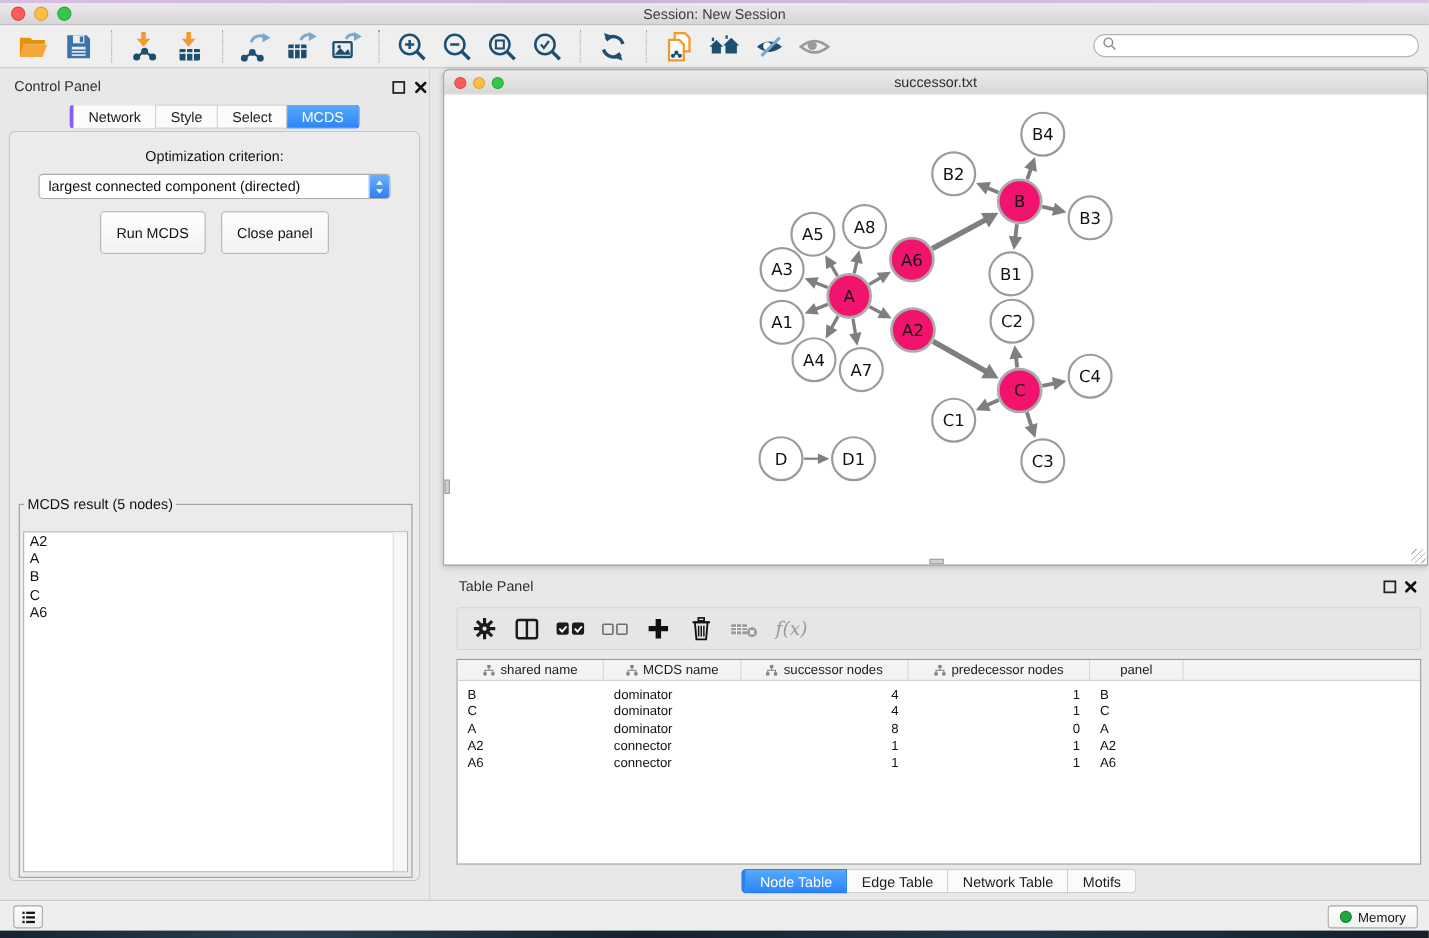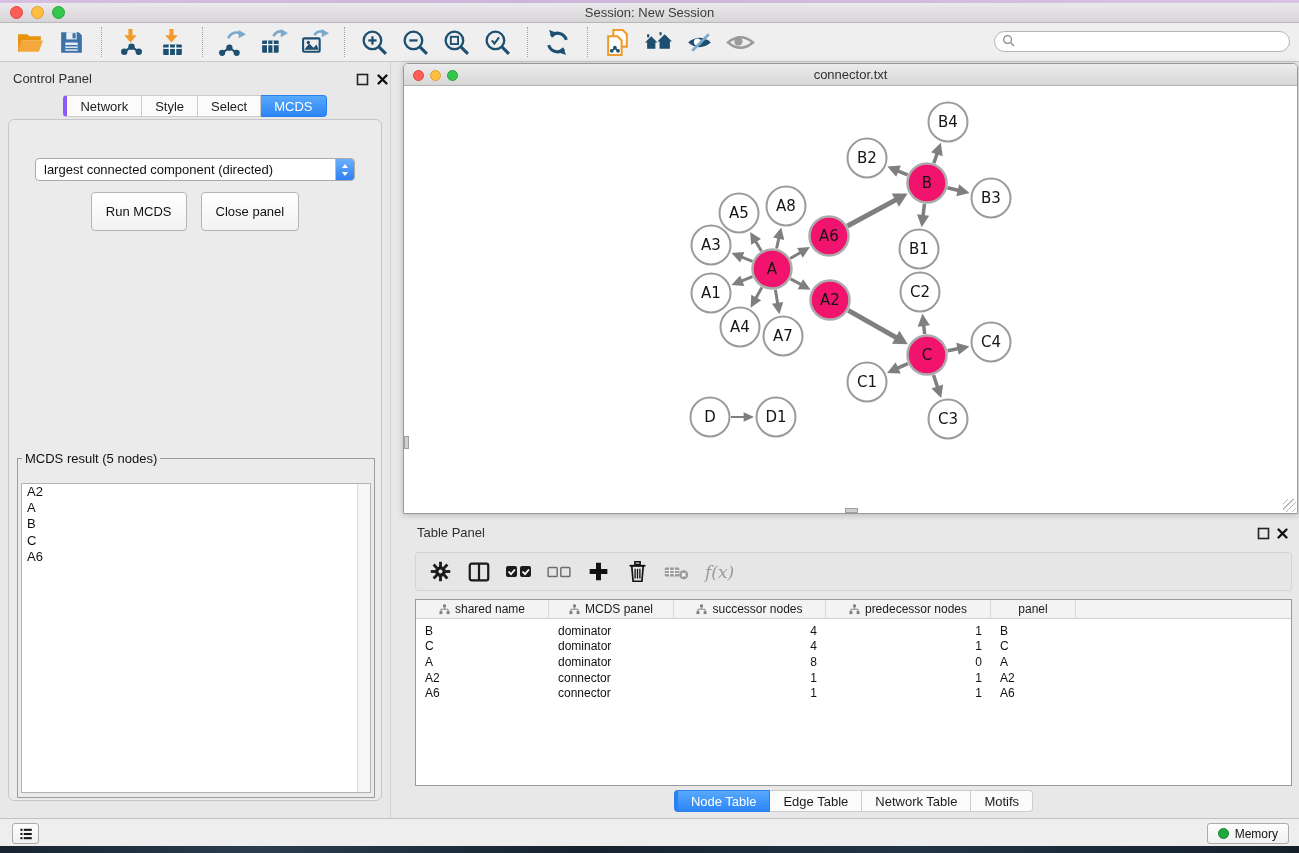--- a/index.html
+++ b/index.html
@@ -294,20 +294,21 @@
     </svg>
   </span>
 <div class="cp-tabs" id="cp-tabs">
     <div class="seg">Network</div>
     <div class="seg">Style</div>
     <div class="seg">Select</div>
     <div class="seg active">MCDS</div>
   </div>
 
 <div class="cp-body">
+  <div class="opt-label">Optimization criterion:</div>
   <div class="dropdown">
     <span class="dropdown-label">largest connected component (directed)</span>
     <span class="stepper">
       <svg viewBox="0 0 8 14" width="8" height="14">
           <path d="M4 1L7 5H1z" fill="#fff"></path>
           <path d="M4 13L1 9h6z" fill="#fff"></path>
         </svg>
     </span>
   </div>
   <div class="cp-buttons">
@@ -327,21 +328,21 @@
   </fieldset>
 </div>
 
 <div class="net-window">
   <div class="net-titlebar">
     <div class="net-lights">
       <span class="net-light light red"></span>
       <span class="net-light light yellow"></span>
       <span class="net-light light green"></span>
     </div>
-    <div class="net-title">connector.txt</div>
+    <div class="net-title">successor.txt</div>
   </div>
   <div class="net-canvas">
     <svg id="graph-svg" width="893" height="427">
         <g>
           <line x1="348.4581150143549" y1="189.68861048615543" x2="333.40946170917175" y2="195.60939211442422" stroke="#7F7F7F" stroke-width="3"></line>
           <polygon points="327.47245093734244,197.94526520498002 336.1801074165042,188.3939972974762 340.35392453756,199.00244914682636" fill="#7F7F7F"></polygon>
         </g>
         <g>
           <line x1="348.4581150143549" y1="174.31138951384457" x2="333.40946170917175" y2="168.39060788557578" stroke="#7F7F7F" stroke-width="3"></line>
           <polygon points="327.47245093734244,166.05473479501998 340.35392453756,164.99755085317364 336.1801074165042,175.6060027025238" fill="#7F7F7F"></polygon>
@@ -606,21 +607,21 @@
         <span class="th-icon">
           <svg viewBox="0 0 12 12">
             <g fill="#7f7f7f">
               <rect x="4.4" y="0.5" width="3.2" height="3.2"></rect>
               <rect x="0.5" y="7.8" width="3.2" height="3.2"></rect>
               <rect x="8.3" y="7.8" width="3.2" height="3.2"></rect>
             </g>
             <path d="M6 3.7v2M2.1 7.8V5.7h7.8v2.1" stroke="#7f7f7f" stroke-width="1" fill="none"></path>
           </svg>
         </span>
-        <span class="th-label">MCDS panel</span>
+        <span class="th-label">MCDS name</span>
       </div>
       <div class="th" style="width: 152px;">
         <span class="th-icon">
           <svg viewBox="0 0 12 12">
             <g fill="#7f7f7f">
               <rect x="4.4" y="0.5" width="3.2" height="3.2"></rect>
               <rect x="0.5" y="7.8" width="3.2" height="3.2"></rect>
               <rect x="8.3" y="7.8" width="3.2" height="3.2"></rect>
             </g>
             <path d="M6 3.7v2M2.1 7.8V5.7h7.8v2.1" stroke="#7f7f7f" stroke-width="1" fill="none"></path>

